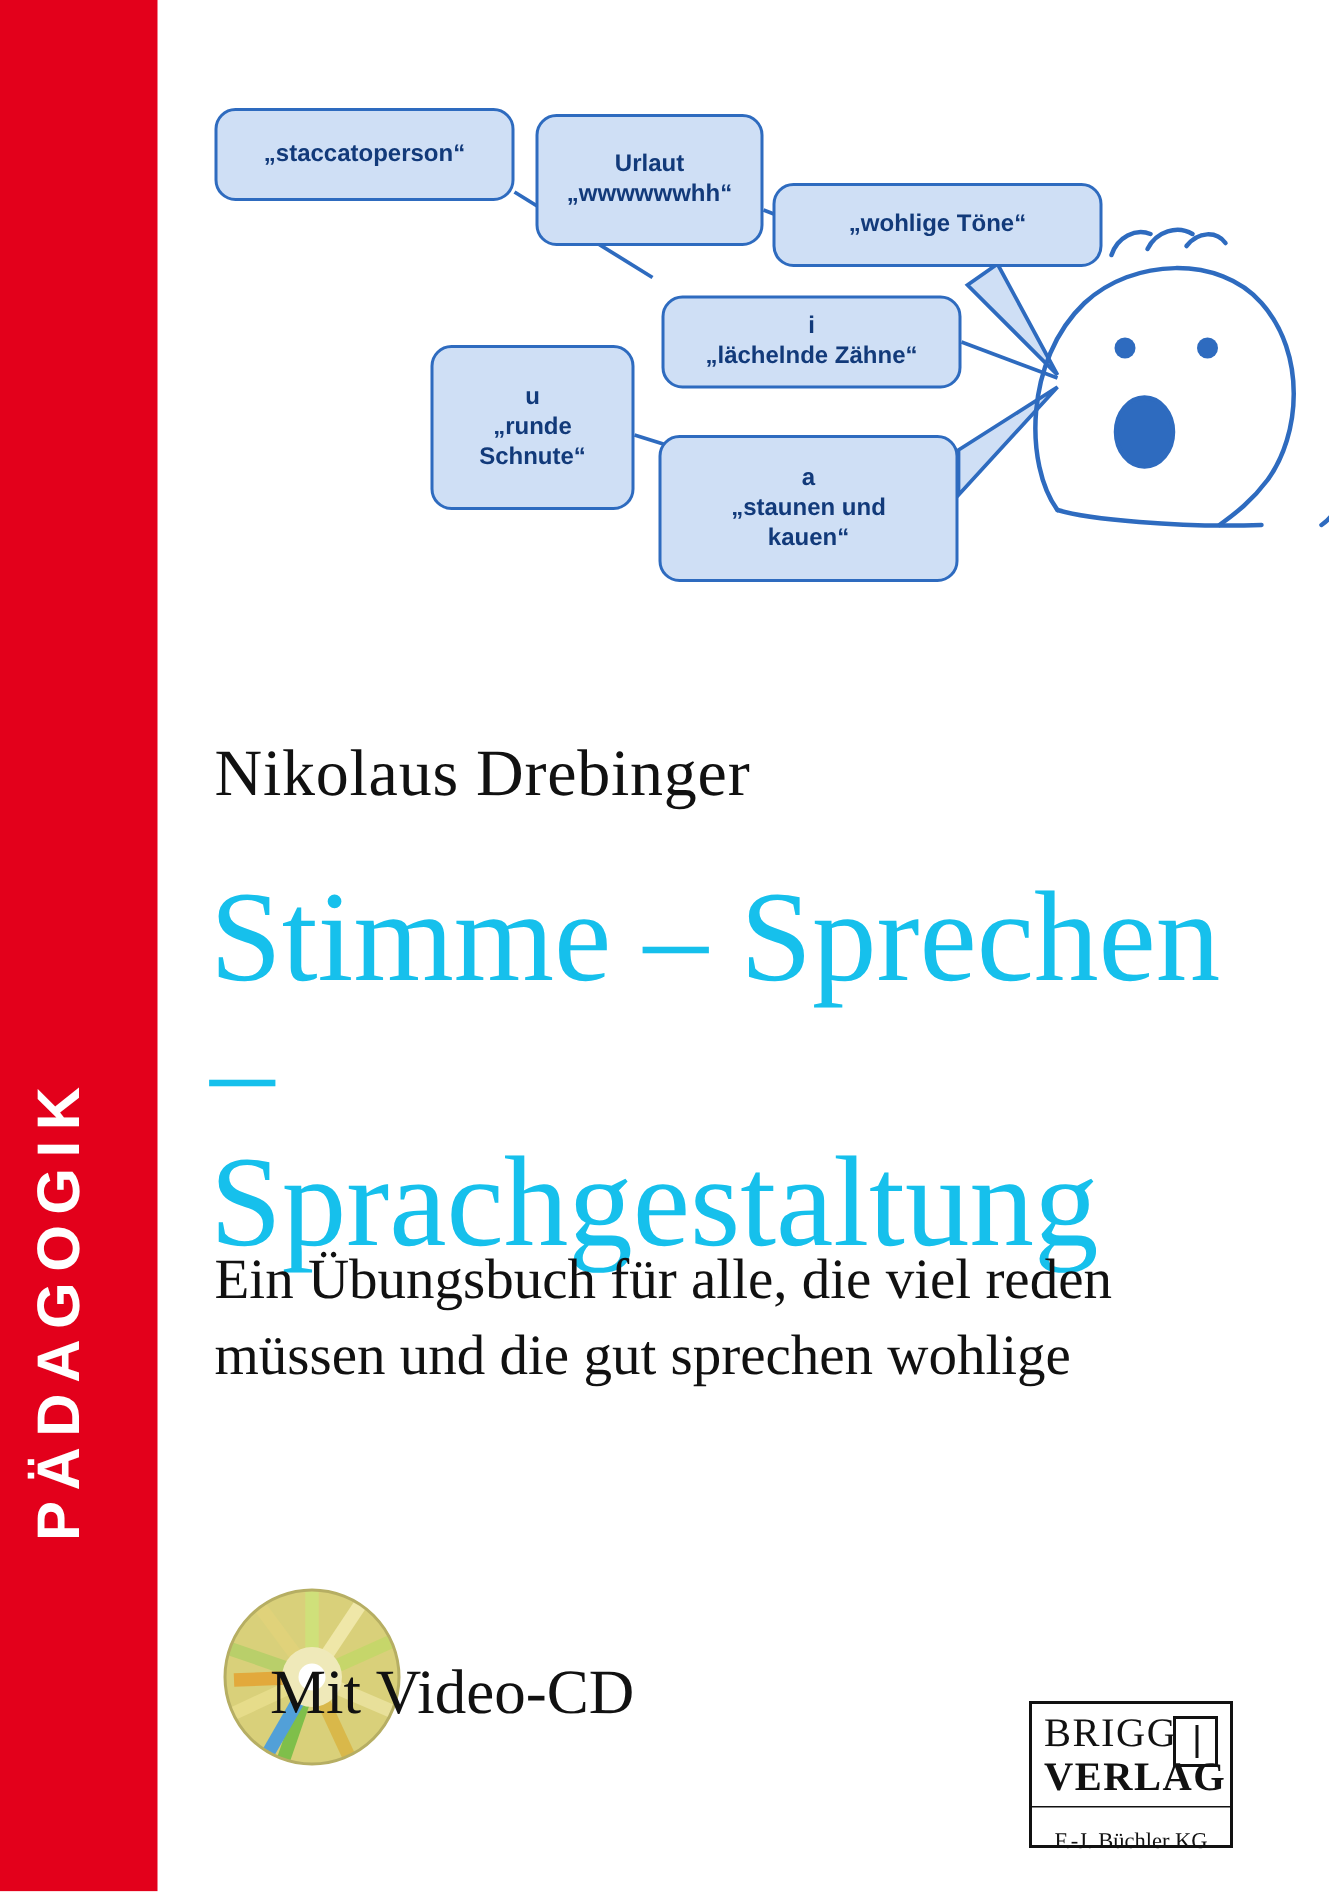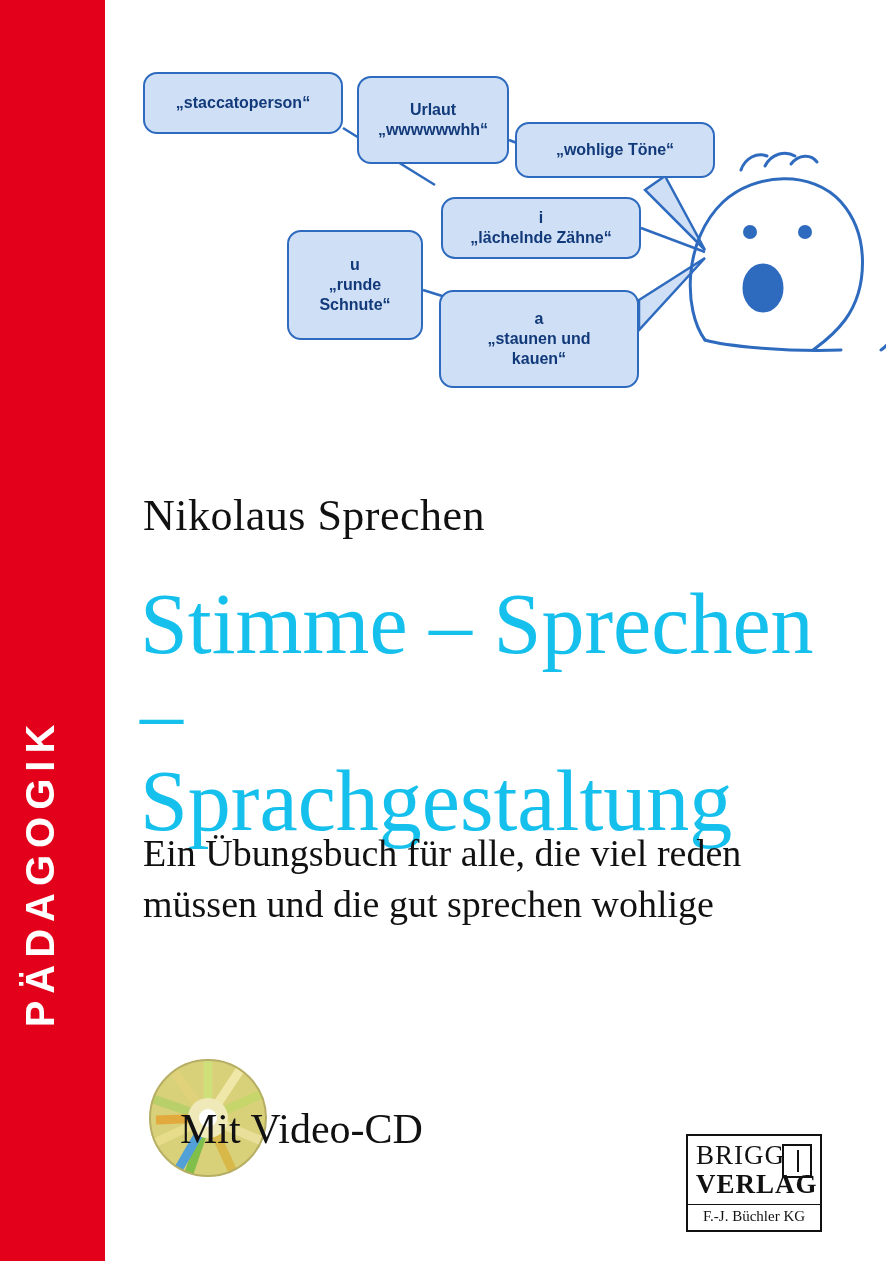--- a/index.html
+++ b/index.html
@@ -62,21 +62,21 @@
     text-align: center;
     display: flex;
     align-items: center;
     justify-content: center;
     line-height: 1.25;
     box-sizing: border-box;
     padding: 6px 10px;
   }
   .b1 { left: 38px;  top: 72px;  width: 200px; height: 62px; }
   .b2 { left: 252px; top: 76px;  width: 152px; height: 88px; }
-  .b3 { left: 410px; top: 122px; width: 200px; height: 56px; }
+  .b3 { left: 410px; top: 122px; width: 220px; height: 56px; }
   .b4 { left: 336px; top: 197px; width: 200px; height: 62px; }
   .b5 { left: 182px; top: 230px; width: 136px; height: 110px; }
   .b6 { left: 334px; top: 290px; width: 200px; height: 98px; }
 
   .tail { position: absolute; }
   .tail svg { display: block; }
 
   
   .head {
     position: absolute;
@@ -163,21 +163,21 @@
   .logo-sub {
     position: absolute;
     left: 0;
     right: 0;
     top: 68px;
     text-align: center;
     font-family: "Liberation Serif", serif;
     font-size: 15px;
     color: #111111;
     border-top: 1px solid #111111;
-    padding-top: 3px;
+    padding-top: 15px;
   }
   .logo-mark {
     position: absolute;
     right: 8px;
     top: 8px;
     width: 30px;
     height: 34px;
     border: 2px solid #111111;
     box-sizing: border-box;
   }
@@ -261,21 +261,21 @@
           <path d="M120 26 C126 14 140 10 150 16"></path>
           <path d="M146 24 C154 14 166 14 172 22"></path>
           <circle cx="105" cy="92" r="7" fill="#2e6bbf" stroke="none"></circle>
           <circle cx="160" cy="92" r="7" fill="#2e6bbf" stroke="none"></circle>
           <ellipse cx="118" cy="148" rx="19" ry="23" fill="#2e6bbf" stroke="#2e6bbf"></ellipse>
         </g>
       </svg>
     </div>
   </div>
 
-  <div class="author">Nikolaus Sprechen</div>
+  <div class="author">Nikolaus Drebinger</div>
 
   <div class="title">
     <div>Stimme – Sprechen –</div>
     <div>Sprachgestaltung</div>
   </div>
 
   <div class="subtitle">
     <div>Ein Übungsbuch für alle, die viel reden</div>
     <div>müssen und die gut sprechen wohlige</div>
   </div>

